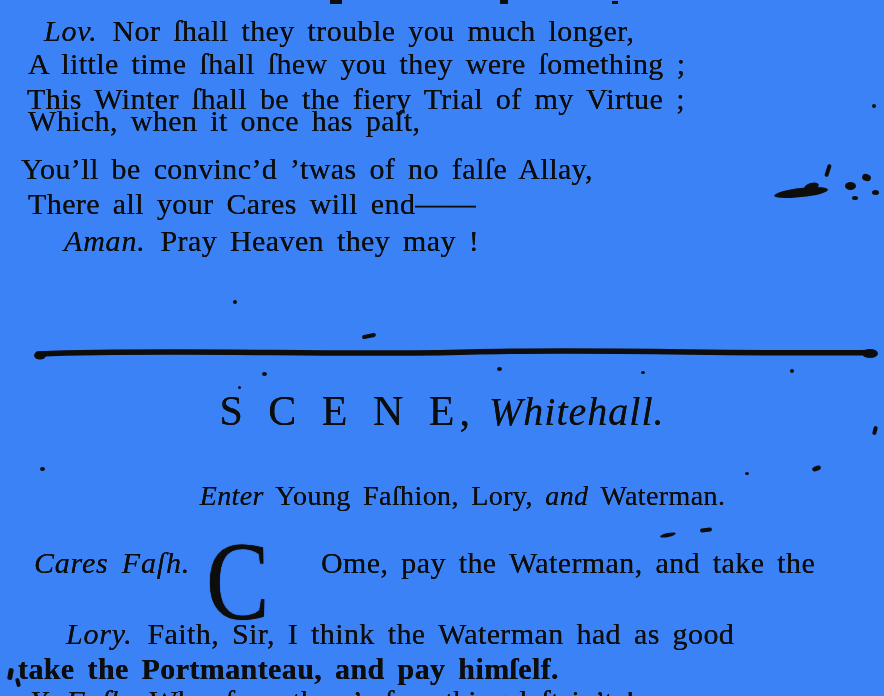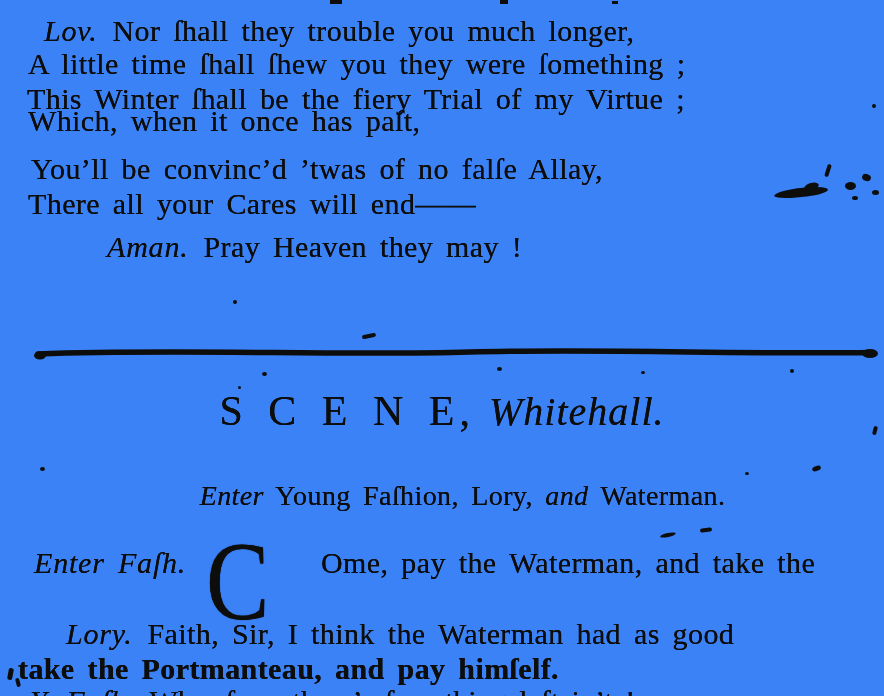--- a/index.html
+++ b/index.html
@@ -52,27 +52,27 @@
   </div>
   <div class="line" style="left:28px;top:47px;">
     <span>A little time ſhall ſhew you they were ſomething ;</span>
   </div>
   <div class="line" style="left:27px;top:82px;">
     <span>This Winter ſhall be the fiery Trial of my Virtue ;</span>
   </div>
   <div class="line" style="left:28px;top:104px;">
     <span>Which, when it once has paſt,</span>
   </div>
-  <div class="line" style="left:31px;top:152px;font-family:Liberation Serif, serif;">
+  <div class="line" style="left:21px;top:152px;font-family:Liberation Serif, serif;">
     <span>You’ll be convinc’d ’twas of no falſe Allay,</span>
   </div>
   <div class="line" style="left:28px;top:187px;">
     <span>There all your Cares will end——</span>
   </div>
-  <div class="line" style="left:64px;top:230px;margin-left:43px;">
+  <div class="line" style="left:64px;top:224px;">
     <span class="sp">Aman.</span><span>Pray Heaven they may !</span>
   </div>
 
   <svg class="rule-svg" width="884" height="24">
     <path d="M 38 12 C 180 6.5, 340 14, 470 10 C 600 6.5, 740 12.5, 872 10.5" stroke="#0d0d0c" stroke-width="5.5" fill="none" stroke-linecap="round"></path>
     <ellipse cx="40" cy="13.5" rx="6" ry="4" fill="#0d0d0c"></ellipse>
     <ellipse cx="870" cy="11.5" rx="8" ry="4.5" fill="#0d0d0c"></ellipse>
   </svg>
 
   <div class="line centered scene-head">
@@ -80,21 +80,21 @@
   </div>
 
   <div class="line centered enter-line">
     <span class="ital">Enter</span>
     <span>Young Faſhion, Lory,</span>
     <span class="ital">and</span>
     <span>Waterman.</span>
   </div>
 
   <div class="line" style="left:34px;top:546px;">
-    <span class="sp">Enter Faſh.</span>
+    <span class="sp">Cares Faſh.</span>
   </div>
   <div class="dropcap">C</div>
   <div class="line" style="left:277px;top:546px;margin-left:44px;">
     <span>Ome, pay the Waterman, and take the</span>
   </div>
 
   <div class="line" style="left:66px;top:617px;">
     <span class="sp">Lory.</span><span>Faith, Sir, I think the Waterman had as good</span>
   </div>
   <div class="line" style="left:18px;top:652px;font-weight:bold;">

